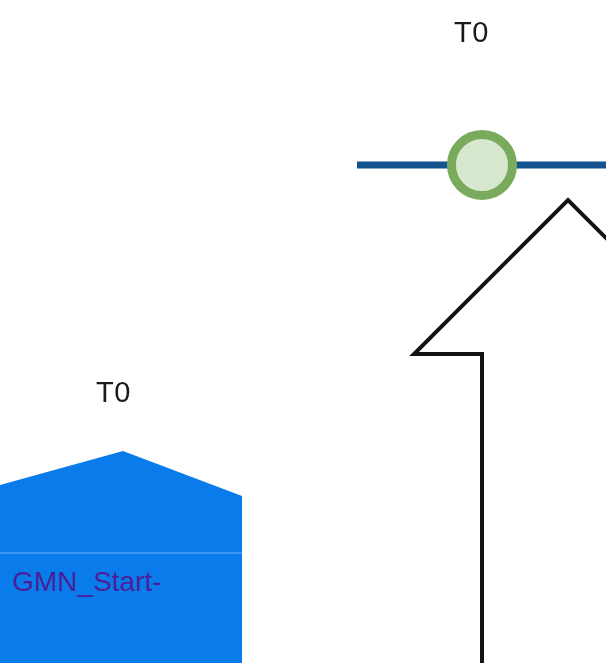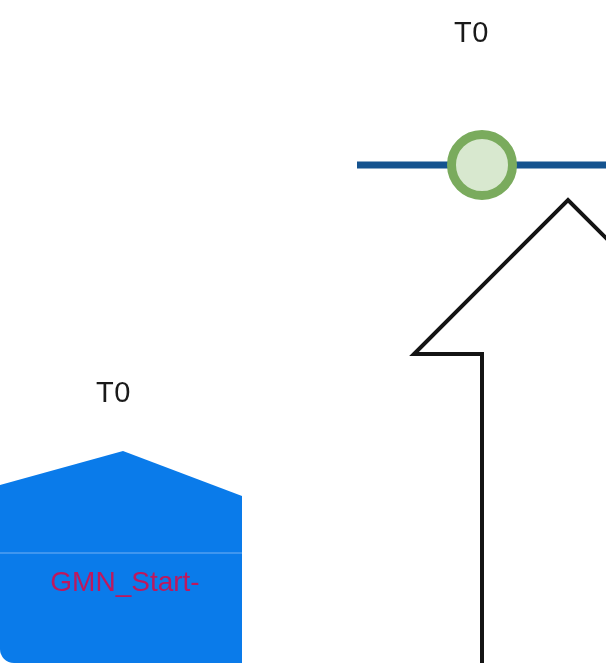--- a/index.html
+++ b/index.html
@@ -56,21 +56,21 @@
     white-space: nowrap;
     pointer-events: none;
   }
   #task-text-block .ln {
     display: block;
   }
 </style>
 </head>
 <body>
 
-<div id="diagram-canvas" style="background: rgb(255, 255, 255); width: 606px; height: 663px; border-radius: 14px;">
+<div id="diagram-canvas" style="background: rgb(255, 255, 255); width: 606px; height: 663px;">
 
   <svg id="diagram-svg" viewBox="0 0 606 663" xmlns="http://www.w3.org/2000/svg">
 
     <path id="message-flow-path" d="M 242,625
              L 1238,625
              Q 1272,625 1272,591
              L 1272,254
              L 1340,254
              L 1186,100
              L 1032,254
@@ -91,17 +91,17 @@
              L -40,700
              Z" fill="#0a7bea" stroke="none"></path>
 
     <line id="task-divider" x1="0" y1="553" x2="242" y2="553" stroke="#3f96ef" stroke-width="2"></line>
   </svg>
 
   <div class="label-text" id="label-pool-t0" style="color: rgb(26, 26, 26);">T0</div>
 
   <div class="label-text" id="label-task-t0" style="color: rgb(26, 26, 26);">T0</div>
 
-  <div id="task-text-block" style="color: #be185d; text-align: center;">
+  <div id="task-text-block" style="color: #4c1d95;">
     <span class="ln">GMN_Start-</span>
   </div>
 
 </div>
 
 </body></html>

